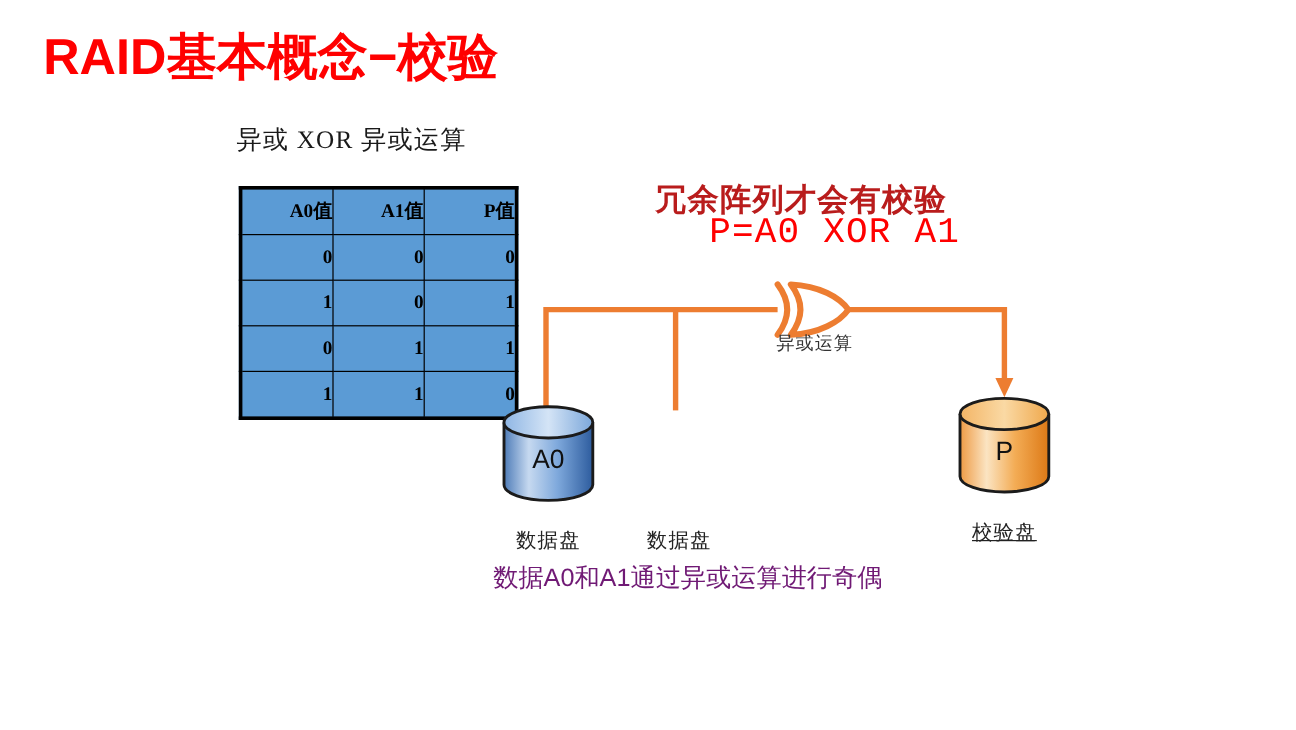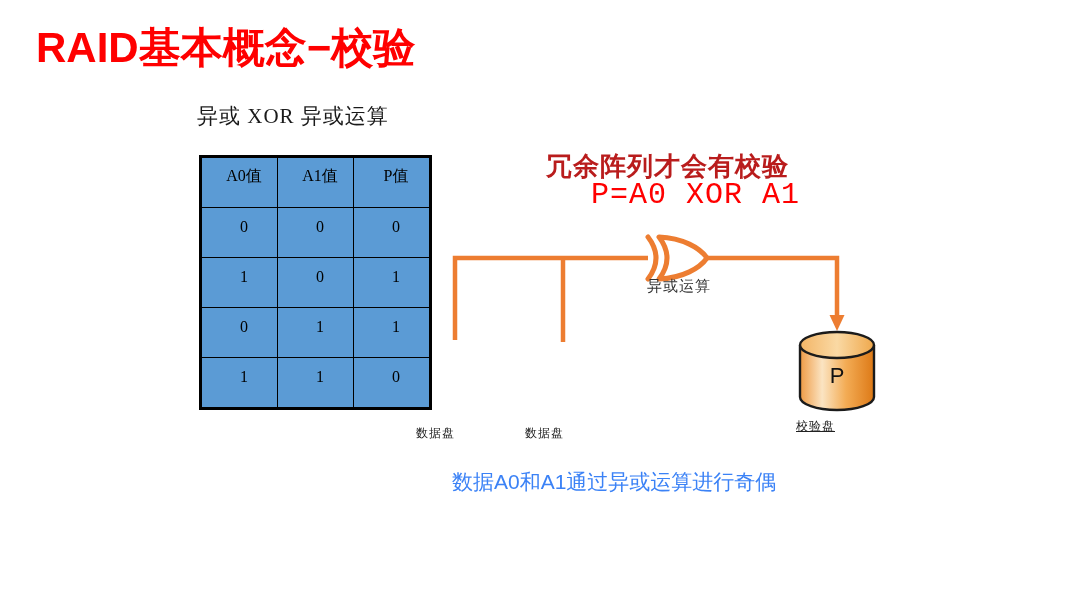--- a/index.html
+++ b/index.html
@@ -19,22 +19,22 @@
     left:197px; top:102px; font-size:21px; color:#1a1a1a;
     font-family:"Liberation Serif", serif; white-space:nowrap; letter-spacing:1px;
   }
 
   .truth-table {
     left:199px; top:155px; border-collapse:collapse; table-layout:fixed;
     background:#5B9BD5; border:3px solid #000;
     font-family:"Liberation Serif", serif; font-size:16px; color:#000;
   }
   .truth-table th, .truth-table td {
-    border:1.5px solid #000; width:66px; height:37px; padding:0 0 12px 9px;
-    text-align:center; vertical-align:middle; font-weight:normal;
+    border:1.5px solid #000; width:66px; height:37px; padding:0 0 0 9px;
+    text-align:right; vertical-align:middle; font-weight:bold;
   }
 
   .array-heading {
     left:546px; top:101px; font-size:26px; font-weight:bold; color:#b91c1c;
     font-family:"Liberation Serif", serif; white-space:nowrap; letter-spacing:1px;margin-top:48px;
   }
 
   .formula {
     left:591px; top:178px; font-size:30px; color:#ff0000;
     font-family:Liberation Mono, monospace; white-space:nowrap; letter-spacing:1px;
@@ -47,26 +47,26 @@
     font-family:Liberation Serif, serif; white-space:nowrap; letter-spacing:1px;
   }
 
   .disk { width:82px; height:84px; }
   .disk svg { display:block; }
   .disk-label {
     position:absolute; left:0; right:0; top:34px; text-align:center;
     font-size:22px; color:#111; font-family:"Liberation Sans", sans-serif;
   }
   .disk-caption {
-    width:82px; text-align:left; font-size:12px; color:#222;
-    font-family:"Liberation Serif", serif; white-space:nowrap; letter-spacing:1px;
+    width:82px; text-align:center; font-size:17px; color:#222;
+    font-family:"Liberation Serif", serif; white-space:nowrap; letter-spacing:1px;margin-top:14px;
   }
 
   .description {
-    left:452px; top:468px; font-size:21px; line-height:28px; color:#3b82f6;
+    left:411px; top:468px; font-size:21px; line-height:28px; color:#701a75;
     font-family:"Liberation Sans", sans-serif; white-space:nowrap;
   }
 </style>
 </head>
 <body>
 
 <div class="slide">
 
   <h1 class="abs title">RAID基本概念−校验</h1>
 
@@ -141,20 +141,27 @@
     <polygon points="829.5,315 844.5,315 837,331" fill="#ED7D31"></polygon>
 
     <g>
       <path d="M 648,237 q 16,21 0,42" fill="none" stroke="#ED7D31" stroke-width="5" stroke-linecap="round"></path>
       <path d="M 659,237 C 683,238 700,248 707,258 C 700,268 683,278 659,279 Q 675,258 659,237 Z" fill="#ffffff" stroke="#ED7D31" stroke-width="5" stroke-linejoin="round" stroke-linecap="round"></path>
     </g>
   </svg>
 
   <div class="abs xor-gate-label">异或运算</div>
 
+  <div class="abs disk" style="left:416px; top:336px;">
+    <svg width="82" height="84" viewBox="0 0 82 84">
+      <path d="M 4,16 L 4,68 A 37,13 0 0 0 78,68 L 78,16" fill="url(#blueBody)" stroke="#1b1b1b" stroke-width="2.4"></path>
+      <ellipse cx="41" cy="16" rx="37" ry="13" fill="url(#blueTop)" stroke="#1b1b1b" stroke-width="2.4"></ellipse>
+    </svg>
+    <span class="disk-label">A0</span>
+  </div>
 
 
   <div class="abs disk" style="left:796px; top:329px;">
     <svg width="82" height="84" viewBox="0 0 82 84">
       <path d="M 4,16 L 4,68 A 37,13 0 0 0 78,68 L 78,16" fill="url(#orangeBody)" stroke="#1b1b1b" stroke-width="2.4"></path>
       <ellipse cx="41" cy="16" rx="37" ry="13" fill="url(#orangeTop)" stroke="#1b1b1b" stroke-width="2.4"></ellipse>
     </svg>
     <span class="disk-label">P</span>
   </div>
 

